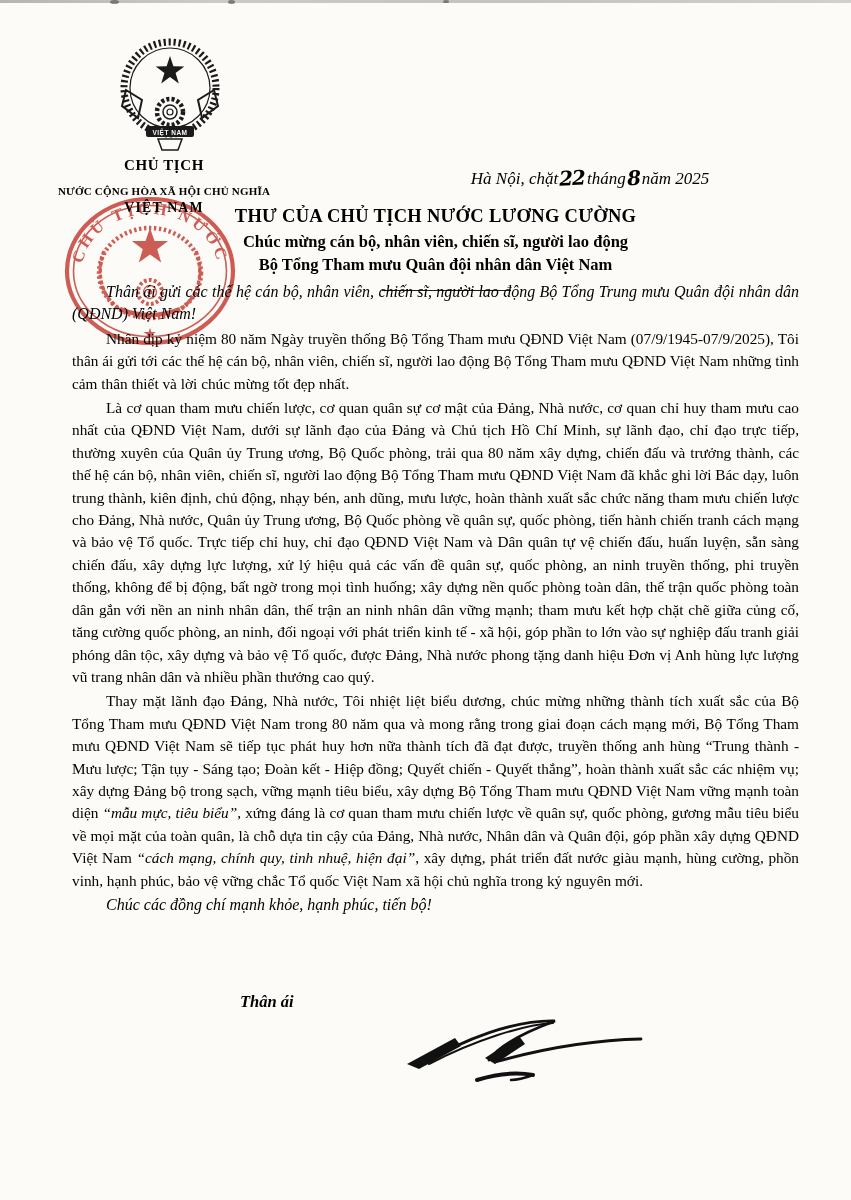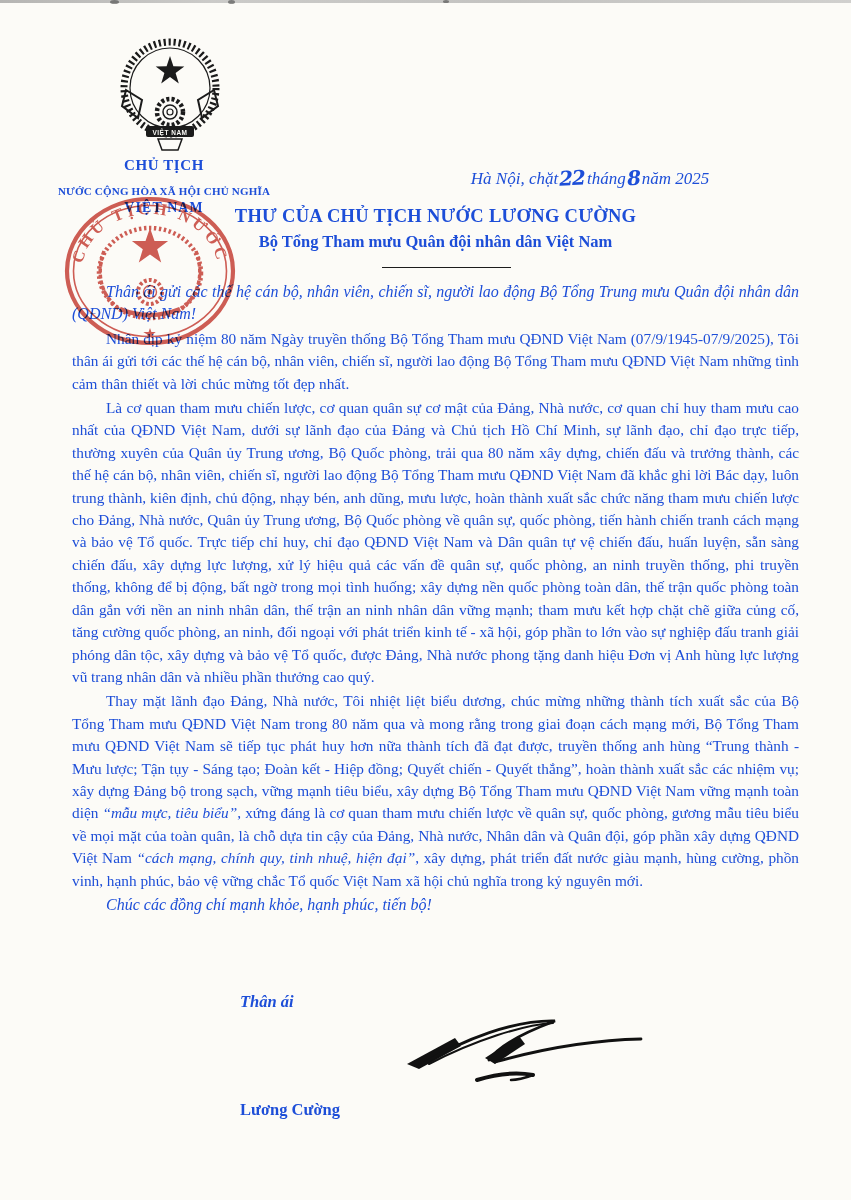--- a/index.html
+++ b/index.html
@@ -4,21 +4,21 @@
 <style>
   html,body{margin:0;padding:0;}
   body{background:#e8e8e6;}
   .page{
     position:relative;
     width:851px;height:1200px;
     margin:0 auto;
     background:#fcfbf7;
     overflow:hidden;
     font-family:"Liberation Serif","DejaVu Serif",serif;
-    color:#1d4ed8;
+    color:#000000;
   }
   
   .scan-top-edge{position:absolute;top:0;left:0;right:0;height:3px;
     background:linear-gradient(90deg,#6f6f6f,#9a9a9a 25%,#8b8b8b 60%,#a5a5a5);opacity:.5;}
   .scan-blot{position:absolute;background:#3a3a3a;border-radius:50%;opacity:.55;}
   .blot1{left:110px;top:0;width:9px;height:4px;}
   .blot2{left:228px;top:0;width:7px;height:4px;}
   .blot3{left:443px;top:0;width:6px;height:3px;}
 
   
@@ -113,20 +113,21 @@
     <text font-size="16.5" font-weight="bold" fill="#c63a31" letter-spacing="3.5" font-family="Liberation Serif, serif">
       <textPath href="#ringArc" startOffset="50%" text-anchor="middle">CHỦ TỊCH NƯỚC</textPath>
     </text>
     <polygon fill="#c63a31" points="86,33 90.5,45.9 104.1,46.1 93.2,54.3 97.2,67.4 86,59.6 74.8,67.4 78.8,54.3 67.9,46.1 81.5,45.9"></polygon>
     <circle cx="86" cy="97" r="2.5" fill="#c63a31"></circle>
     <polygon fill="#c63a31" points="86,133 87.4,137.1 91.7,137.1 88.3,139.7 89.5,143.9 86,141.4 82.5,143.9 83.7,139.7 79.3,137.1 84.6,137.1"></polygon>
   </svg>
 
   <div class="title">
     <div class="t1">THƯ CỦA CHỦ TỊCH NƯỚC LƯƠNG CƯỜNG</div>
+    <div class="t2">Chúc mừng cán bộ, nhân viên, chiến sĩ, người lao động</div>
     <div class="t3"><span>Bộ Tổng Tham m</span><span class="u">ưu Quân đội nhân</span><span> dân Việt Nam</span></div>
   </div>
 
   <div class="letter-body">
     <p class="salutation">Thân ái gửi các thế hệ cán bộ, nhân viên, chiến sĩ, người lao động Bộ Tổng Trung mưu Quân đội nhân dân (QĐND) Việt Nam!</p>
     <p>Nhân dịp kỷ niệm 80 năm Ngày truyền thống Bộ Tổng Tham mưu QĐND Việt Nam (07/9/1945-07/9/2025), Tôi thân ái gửi tới các thế hệ cán bộ, nhân viên, chiến sĩ, người lao động Bộ Tổng Tham mưu QĐND Việt Nam những tình cảm thân thiết và lời chúc mừng tốt đẹp nhất.</p>
     <p>Là cơ quan tham mưu chiến lược, cơ quan quân sự cơ mật của Đảng, Nhà nước, cơ quan chỉ huy tham mưu cao nhất của QĐND Việt Nam, dưới sự lãnh đạo của Đảng và Chủ tịch Hồ Chí Minh, sự lãnh đạo, chỉ đạo trực tiếp, thường xuyên của Quân ủy Trung ương, Bộ Quốc phòng, trải qua 80 năm xây dựng, chiến đấu và trưởng thành, các thế hệ cán bộ, nhân viên, chiến sĩ, người lao động Bộ Tổng Tham mưu QĐND Việt Nam đã khắc ghi lời Bác dạy, luôn trung thành, kiên định, chủ động, nhạy bén, anh dũng, mưu lược, hoàn thành xuất sắc chức năng tham mưu chiến lược cho Đảng, Nhà nước, Quân ủy Trung ương, Bộ Quốc phòng về quân sự, quốc phòng, tiến hành chiến tranh cách mạng và bảo vệ Tổ quốc. Trực tiếp chỉ huy, chỉ đạo QĐND Việt Nam và Dân quân tự vệ chiến đấu, huấn luyện, sẵn sàng chiến đấu, xây dựng lực lượng, xử lý hiệu quả các vấn đề quân sự, quốc phòng, an ninh truyền thống, phi truyền thống, không để bị động, bất ngờ trong mọi tình huống; xây dựng nền quốc phòng toàn dân, thế trận quốc phòng toàn dân gắn với nền an ninh nhân dân, thế trận an ninh nhân dân vững mạnh; tham mưu kết hợp chặt chẽ giữa củng cố, tăng cường quốc phòng, an ninh, đối ngoại với phát triển kinh tế - xã hội, góp phần to lớn vào sự nghiệp đấu tranh giải phóng dân tộc, xây dựng và bảo vệ Tổ quốc, được Đảng, Nhà nước phong tặng danh hiệu Đơn vị Anh hùng lực lượng vũ trang nhân dân và nhiều phần thưởng cao quý.</p>
     <p><span>Thay mặt lãnh đạo Đảng, Nhà nước, Tôi nhiệt liệt biểu dương, chúc mừng những thành tích xuất sắc của Bộ Tổng Tham mưu QĐND Việt Nam trong 80 năm qua và mong rằng trong giai đoạn cách mạng mới, Bộ Tổng Tham mưu QĐND Việt Nam sẽ tiếp tục phát huy hơn nữa thành tích đã đạt được, truyền thống anh hùng “Trung thành - Mưu lược; Tận tụy - Sáng tạo; Đoàn kết - Hiệp đồng; Quyết chiến - Quyết thắng”, hoàn thành xuất sắc các nhiệm vụ; xây dựng Đảng bộ trong sạch, vững mạnh tiêu biểu, xây dựng Bộ Tổng Tham mưu QĐND Việt Nam vững mạnh toàn diện </span><span class="it">“mẫu mực, tiêu biểu”</span><span>, xứng đáng là cơ quan tham mưu chiến lược về quân sự, quốc phòng, gương mẫu tiêu biểu về mọi mặt của toàn quân, là chỗ dựa tin cậy của Đảng, Nhà nước, Nhân dân và Quân đội, góp phần xây dựng QĐND Việt Nam </span><span class="it">“cách mạng, chính quy, tinh nhuệ, hiện đại”</span><span>, xây dựng, phát triển đất nước giàu mạnh, hùng cường, phồn vinh, hạnh phúc, bảo vệ vững chắc Tổ quốc Việt Nam xã hội chủ nghĩa trong kỷ nguyên mới.</span></p>
     <p class="closing">Chúc các đồng chí mạnh khỏe, hạnh phúc, tiến bộ!</p>
   </div>
@@ -136,16 +137,15 @@
     <svg class="sig-svg" viewBox="0 0 240 75">
       <polygon points="2,52 50,26 56,34 14,57" fill="#111"></polygon>
       <path d="M14,54 C60,26 110,8 150,9 C115,22 92,36 84,48" stroke="#111" stroke-width="2.8" fill="none" stroke-linecap="round"></path>
       <path d="M24,52 C70,28 118,13 148,11" stroke="#111" stroke-width="2" fill="none" stroke-linecap="round"></path>
       <polygon points="80,46 114,24 120,32 90,52" fill="#111"></polygon>
       <path d="M90,50 C140,36 190,28 236,27" stroke="#111" stroke-width="2.8" fill="none" stroke-linecap="round"></path>
       <path d="M72,68 C95,61 112,60 128,63" stroke="#111" stroke-width="4" fill="none" stroke-linecap="round"></path>
       <path d="M128,63 C120,66 112,68 106,68" stroke="#111" stroke-width="2.5" fill="none" stroke-linecap="round"></path>
     </svg>
     <div class="sig-space"></div>
-    <div class="signer-name">Lương Cường</div>
   </div>
 
 </div>
 
 </body></html>

